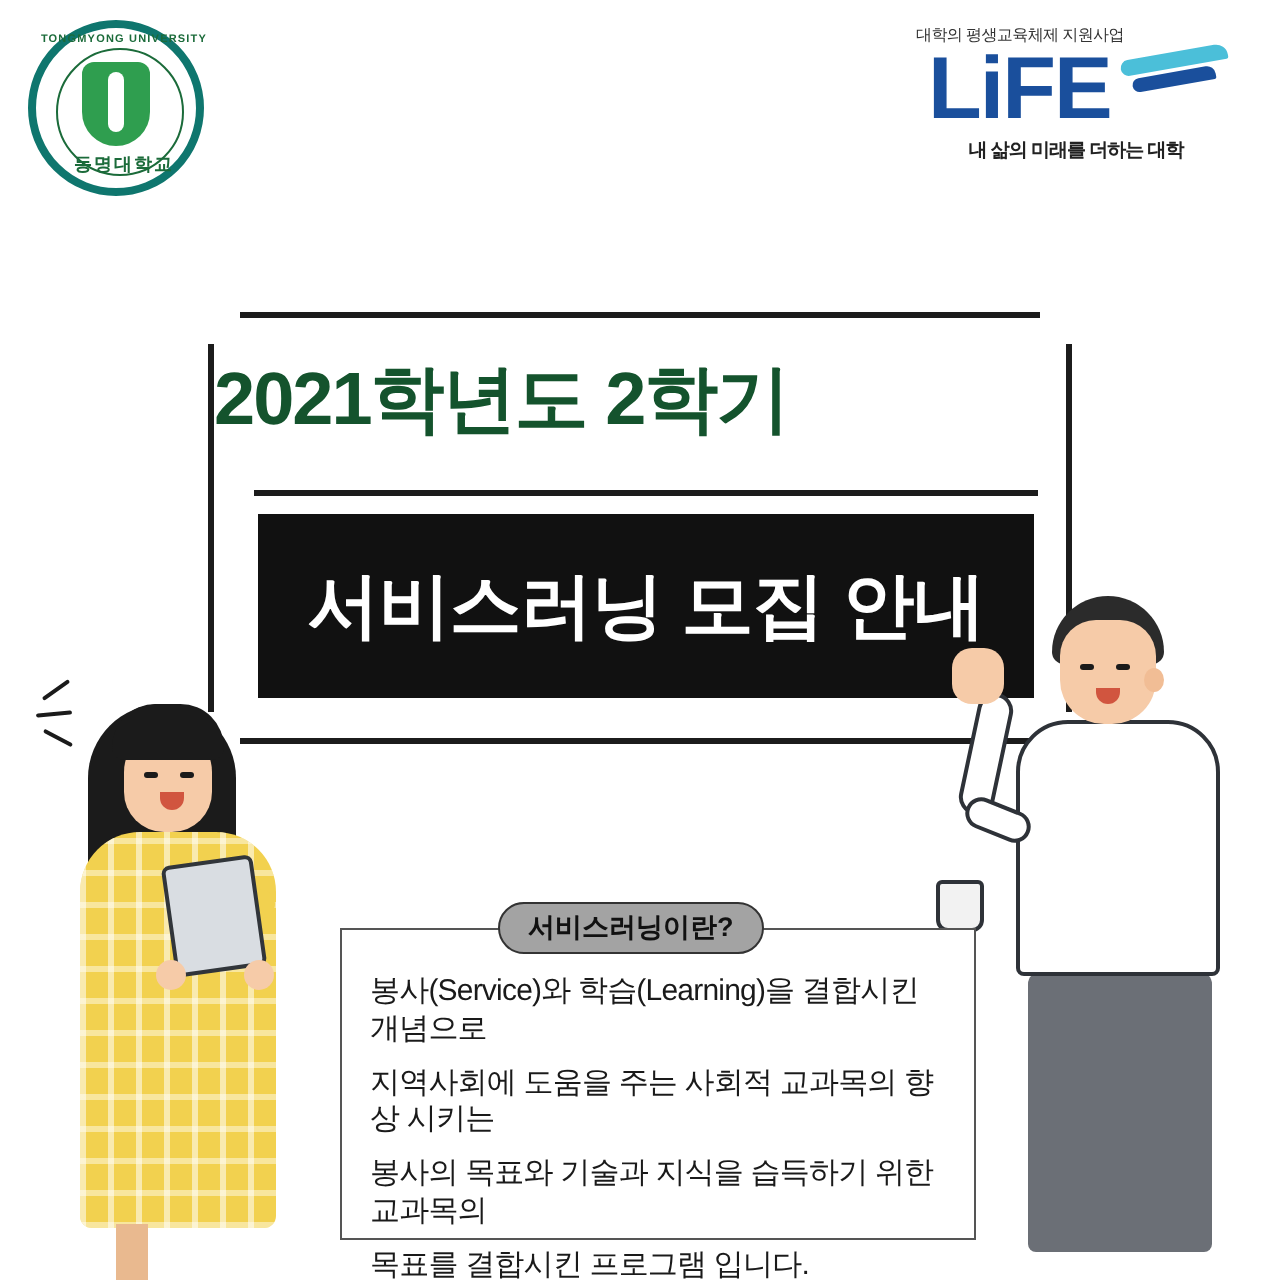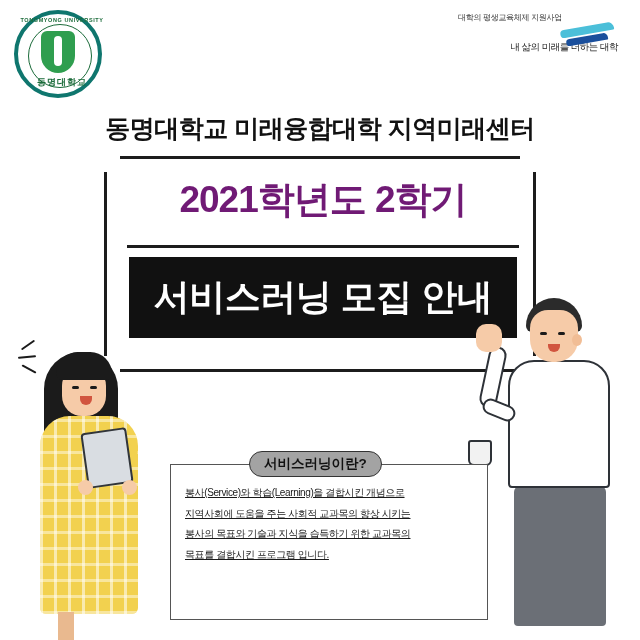--- a/index.html
+++ b/index.html
@@ -137,23 +137,22 @@
     right: 6px; top: 12px;
     width: 42px; height: 7px;
     background: #1a4f9c;
     border-radius: 8px 10px 2px 8px;
     transform: rotate(-10deg);
   }
   .life-sub-bottom {
     font-size: 9.5px;
     color: #222;
     letter-spacing: -0.5px;
-    margin-top: 18px;
-    text-align: right;
-    font-weight: normal;
+    margin-top: 2px;
+    font-weight: bold;
   }
 
   
   .dept-line {
     position: absolute;
     left: 0;
     top: 112px;
     width: 640px;
     text-align: center;
     font-size: 25px;
@@ -177,40 +176,40 @@
     position: absolute;
     width: 16px;
     height: 16px;
     background: #ffffff;
   }
   .year-line {
     position: absolute;
     left: 0;
     top: 16px;
     width: 432px;
-    text-align: center;
+    text-align: left;
     font-size: 37px;
     font-weight: bold;
-    color: #701a75;
+    color: #14532d;
     letter-spacing: -1px;
   }
   .divider {
     position: absolute;
     left: 20px;
     top: 86px;
     width: 392px;
     height: 3px;
     background: #1c1c1c;
   }
   .title-box {
     position: absolute;
     left: 22px;
     top: 98px;
     width: 388px;
-    height: 81px;
+    height: 92px;
     background: #111111;
     display: flex;
     align-items: center;
     justify-content: center;
   }
   .title-box span {
     color: #ffffff;
     font-size: 36px;
     font-weight: bold;
     letter-spacing: -0.5px;
@@ -236,25 +235,24 @@
     border: 1.5px solid #333;
     border-radius: 13px;
     padding: 3px 14px;
     font-size: 13.5px;
     font-weight: bold;
     color: #111;
     white-space: nowrap;
   }
   .info-body p {
     margin: 0 0 8px 0;
-    font-size: 10px;
+    font-size: 15px;
     color: #1a1a1a;
     line-height: 1.25;
     letter-spacing: -0.4px;
-    text-decoration: underline;
   }
 
   
   .char-left { position: absolute; left: 18px; top: 330px; width: 150px; height: 310px; }
   .cl-hair-back { position:absolute; left:26px; top:22px; width:74px; height:118px; background:#1b1b1b; border-radius:38px 38px 20px 20px; }
   .cl-face { position:absolute; left:44px; top:34px; width:44px; height:52px; background:#f6cba8; border-radius:22px 22px 20px 20px; }
   .cl-hair-top { position:absolute; left:38px; top:22px; width:56px; height:28px; background:#1b1b1b; border-radius:28px 28px 8px 8px; }
   .cl-eye1 { position:absolute; left:54px; top:56px; width:7px; height:3px; background:#1b1b1b; border-radius:3px; }
   .cl-eye2 { position:absolute; left:72px; top:56px; width:7px; height:3px; background:#1b1b1b; border-radius:3px; }
   .cl-mouth { position:absolute; left:62px; top:66px; width:12px; height:9px; background:#d1553f; border-radius:0 0 8px 8px; }
@@ -298,24 +296,24 @@
       <div class="univ-bottom-text">동명대학교</div>
     </div>
   </div>
 
   <div class="life-logo">
     <div class="life-sub-top">대학의 평생교육체제 지원사업</div>
     <div class="life-swoosh">
       <span class="s1"></span>
         <span class="s2"></span>
     </div>
+    <div class="life-main">LiFE</div>
     <div class="life-sub-bottom">내 삶의 미래를 더하는 대학</div>
   </div>
 
-  <div class="dept-line">동명대학교 미래융합대학 지역미래센터</div>
 
   <div class="board">
     <div class="corner" style="left:-3px; top:-3px;"></div>
     <div class="corner" style="right:-3px; top:-3px;"></div>
     <div class="corner" style="left:-3px; bottom:-3px;"></div>
     <div class="corner" style="right:-3px; bottom:-3px;"></div>
 
     <div class="year-line">2021학년도 2학기</div>
     <div class="divider"></div>
     <div class="title-box">

